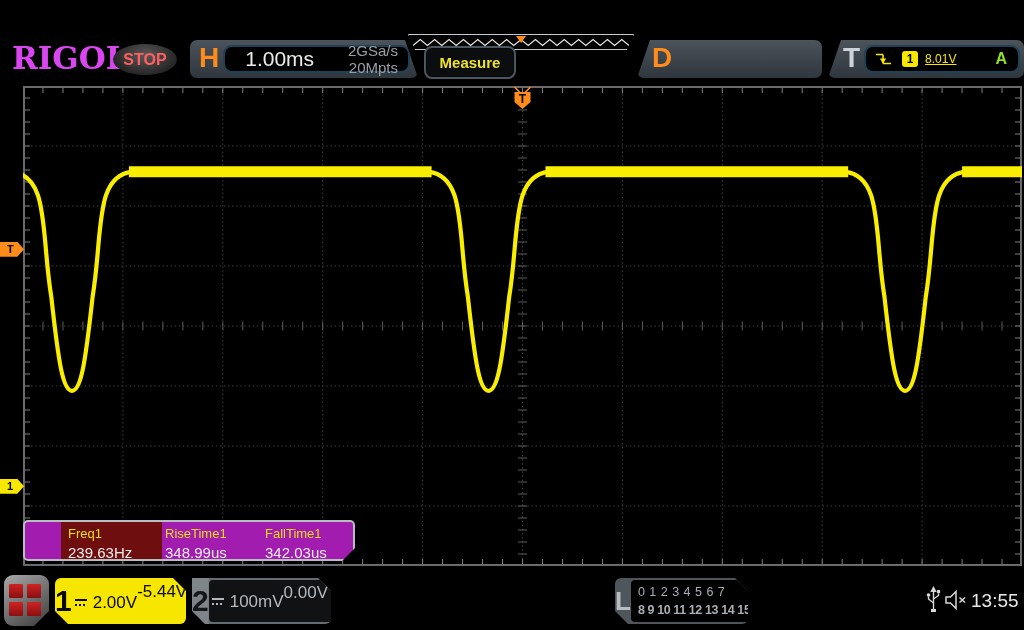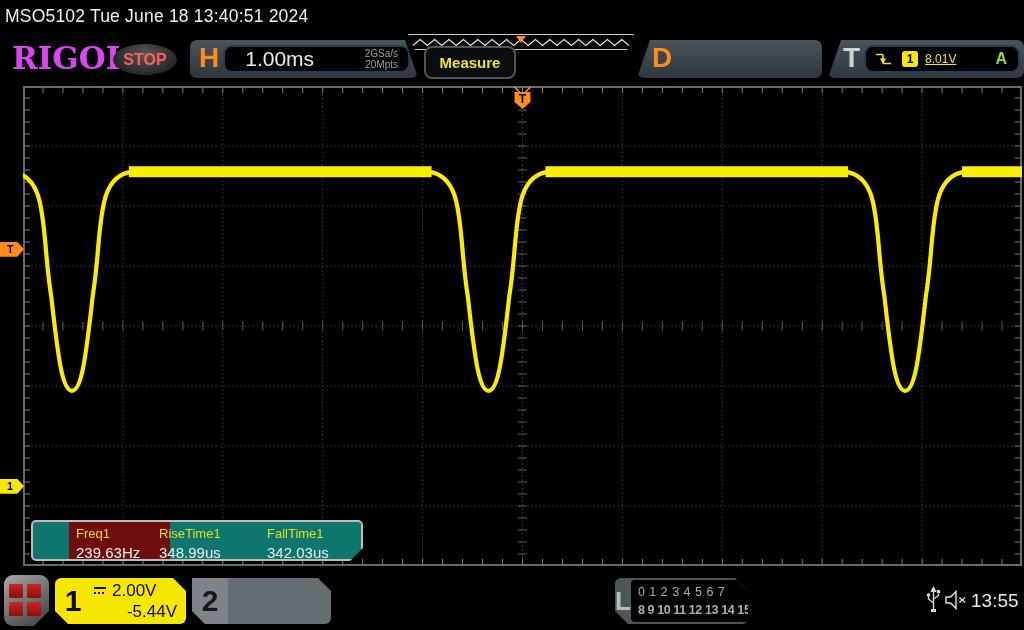--- a/index.html
+++ b/index.html
@@ -21,21 +21,21 @@
   .tool-group { top:40px; height:38px; display:flex; align-items:center;
     background:linear-gradient(#4b535b, #2f363d); border-radius:7px; }
   .tool-letter { font-size:28px; font-weight:bold; line-height:1; padding:0 4px 2px 9px; }
   .tool-inner { flex:1; height:28px; margin-right:4px; background:#000;
     border:2px solid #1d4257; border-radius:9px; display:flex; align-items:center;
     padding:8px 8px; }
   #h-group { left:190px; width:228px; clip-path:polygon(0 0, calc(100% - 13px) 0, 100% 100%, 0 100%); }
   #h-group .tool-inner { margin-right:8px; }
   .orange { color:#ff8c1a; }
   #timebase-value { color:#ebebeb; font-size:21px; padding-left:12px; }
-  #sample-block { margin-left:auto; text-align:right; color:#98a0a6; font-size:10px;
+  #sample-block { margin-left:auto; text-align:right; color:#98a0a6; font-size:15px;
     line-height:1.15; padding-right:2px; }
   #d-group { left:637px; width:185px; clip-path:polygon(13px 0, 100% 0, 100% 100%, 0 100%); padding-left:6px; }
   #delay-value { color:#ebebeb; font-size:21px; padding-left:10px; }
   #t-group { left:828px; width:196px; clip-path:polygon(13px 0, 100% 0, 100% 100%, 0 100%); padding-left:6px; }
   #t-group .tool-letter { color:#cdd2d6; }
   .trig-badge { width:16px; height:16px; background:#f8e700; border-radius:3px;
     color:#000; font-size:12px; font-weight:bold; display:flex; align-items:center;
     justify-content:center; margin:0 7px 0 9px; }
   #trigger-level-value { color:#f8e700; font-size:12px;text-decoration:underline; }
   #trigger-mode { margin-left:auto; color:#93e01e; font-size:16px; font-weight:bold; padding-right:3px; }
@@ -53,45 +53,45 @@
   #grid-svg { left:23px; top:86px; }
 
   
   .edge-marker { left:0; width:24px; height:15px; display:flex; align-items:center;
     color:#000; font-size:11px; font-weight:bold; padding-left:7px;
     clip-path:polygon(0 0, 72% 0, 100% 50%, 72% 100%, 0 100%); }
   #trigger-level-marker { background:#ff8c1a; }
   #channel1-marker { background:#f8e700; }
 
   
-  #measure-panel { left:23px; top:520px; width:332px; height:41px; background:#0f766e;
+  #measure-panel { left:23px; top:520px; width:332px; height:41px; background:#a21caf;
     border:2px solid #b9bec2; border-radius:5px;
-    clip-path:polygon(0 0,100% 0,100% calc(100% - 13px),calc(100% - 13px) 100%,0 100%);margin-left:8px; }
+    clip-path:polygon(0 0,100% 0,100% calc(100% - 13px),calc(100% - 13px) 100%,0 100%); }
   .meas-col { position:absolute; top:0; height:100%; padding-top:4px; }
   .meas-col .m-label { font-size:13px; color:#e8df1a; }
   .meas-col .m-value { font-size:15px; color:#ededed; margin-top:3px; }
   #meas-col-0 { left:36px; width:101px; background:#6f0e0e; padding-left:7px; }
-  #meas-col-1 { left:126px; padding-left:0; }
-  #meas-col-2 { left:234px; padding-left:0; }
+  #meas-col-1 { left:140px; padding-left:0; }
+  #meas-col-2 { left:240px; padding-left:0; }
 
   
   #menu-btn { left:4px; top:575px; width:45px; height:51px;
     background:linear-gradient(145deg,#a8a8a8,#3c3c3c); border-radius:9px;
     clip-path:polygon(0 0,100% 0,100% calc(100% - 15px),calc(100% - 15px) 100%,0 100%);
     display:flex; align-items:center; justify-content:center; }
   #menu-grid { display:grid; grid-template-columns:14px 14px; grid-template-rows:14px 14px;
     gap:4px; margin-right:3px; margin-bottom:2px; }
   #menu-grid span { background:linear-gradient(#cf2323,#8a0e0e); border-radius:1px; }
 
   .ch-badge { top:578px; height:46px; display:flex;
     clip-path:polygon(0 0, calc(100% - 13px) 0, 100% 13px, 100% 100%, 13px 100%, 0 calc(100% - 13px));
     border-radius:6px; }
   .ch-num { width:36px; display:flex; align-items:center; justify-content:center;
     font-size:30px; font-weight:bold; }
-  .ch-body { flex:1; padding:3px 9px 0 2px; display:flex; flex-direction:column; }
+  .ch-body { flex:1; padding:3px 9px 0 2px; display:flex; flex-direction:row; }
   .ch-row1 { display:flex; align-items:center; gap:5px; font-size:17px; }
   .ch-row2 { text-align:right; font-size:17px; margin-top:1px; }
   #ch1-badge { left:55px; width:131px; background:#f7e600; }
   #ch1-badge .ch-num { color:#0a0a00; }
   #ch1-badge .ch-body { color:#0a0a00; }
   #ch2-badge { left:192px; width:139px; background:#656c72; }
   #ch2-badge .ch-num { color:#15171a; background:#7e8489;
     clip-path:polygon(0 0,100% 0,100% 100%,13px 100%,0 calc(100% - 13px)); }
   #ch2-badge .ch-body { color:#b4b9bd; background:#101214; margin:2px 2px 2px 0;
     border-radius:4px; padding-top:2px; }
@@ -109,21 +109,20 @@
 
   #usb-icon { left:926px; top:586px; }
   #sound-icon { left:944px; top:589px; }
   #clock-text { left:971px; top:590px; color:#e8e8e8; font-size:19px; }
 </style>
 </head>
 <body>
 
 <div id="stage">
 
-  <div class="abs" id="title-bar">MSO5102  Tue June 18 13:40:51 2024</div>
 
   <div class="abs" id="brand">RIGOL</div>
   <div class="abs" id="run-state">STOP</div>
 
   <div class="abs tool-group" id="h-group">
     <span class="tool-letter orange">H</span>
     <span class="tool-inner">
       <span id="timebase-value">1.00ms</span>
       <span id="sample-block">
         <span>2GSa/s</span><br>
@@ -491,20 +490,30 @@
           <path d="M1 7 H13" stroke="#0a0a00" stroke-width="2" stroke-dasharray="2 2"></path>
         </svg>
         <span>2.00V</span>
       </div>
       <div class="ch-row2">-5.44V</div>
     </div>
   </div>
 
   <div class="abs ch-badge" id="ch2-badge">
     <div class="ch-num">2</div>
+    <div class="ch-body">
+      <div class="ch-row1">
+        <svg class="coupling-icon" width="14" height="10" viewBox="0 0 14 10">
+          <path d="M1 2 H13" stroke="#b4b9bd" stroke-width="2"></path>
+          <path d="M1 7 H13" stroke="#b4b9bd" stroke-width="2" stroke-dasharray="2 2"></path>
+        </svg>
+        <span>100mV</span>
+      </div>
+      <div class="ch-row2">0.00V</div>
+    </div>
   </div>
 
   <div class="abs" id="logic-badge">
     <div class="l-tab">L</div>
     <div class="l-body">
       <div class="l-row1">0 1 2 3  4 5 6 7</div>
       <div class="l-row2">8 9 10 11 12 13 14 15</div>
     </div>
   </div>
 

